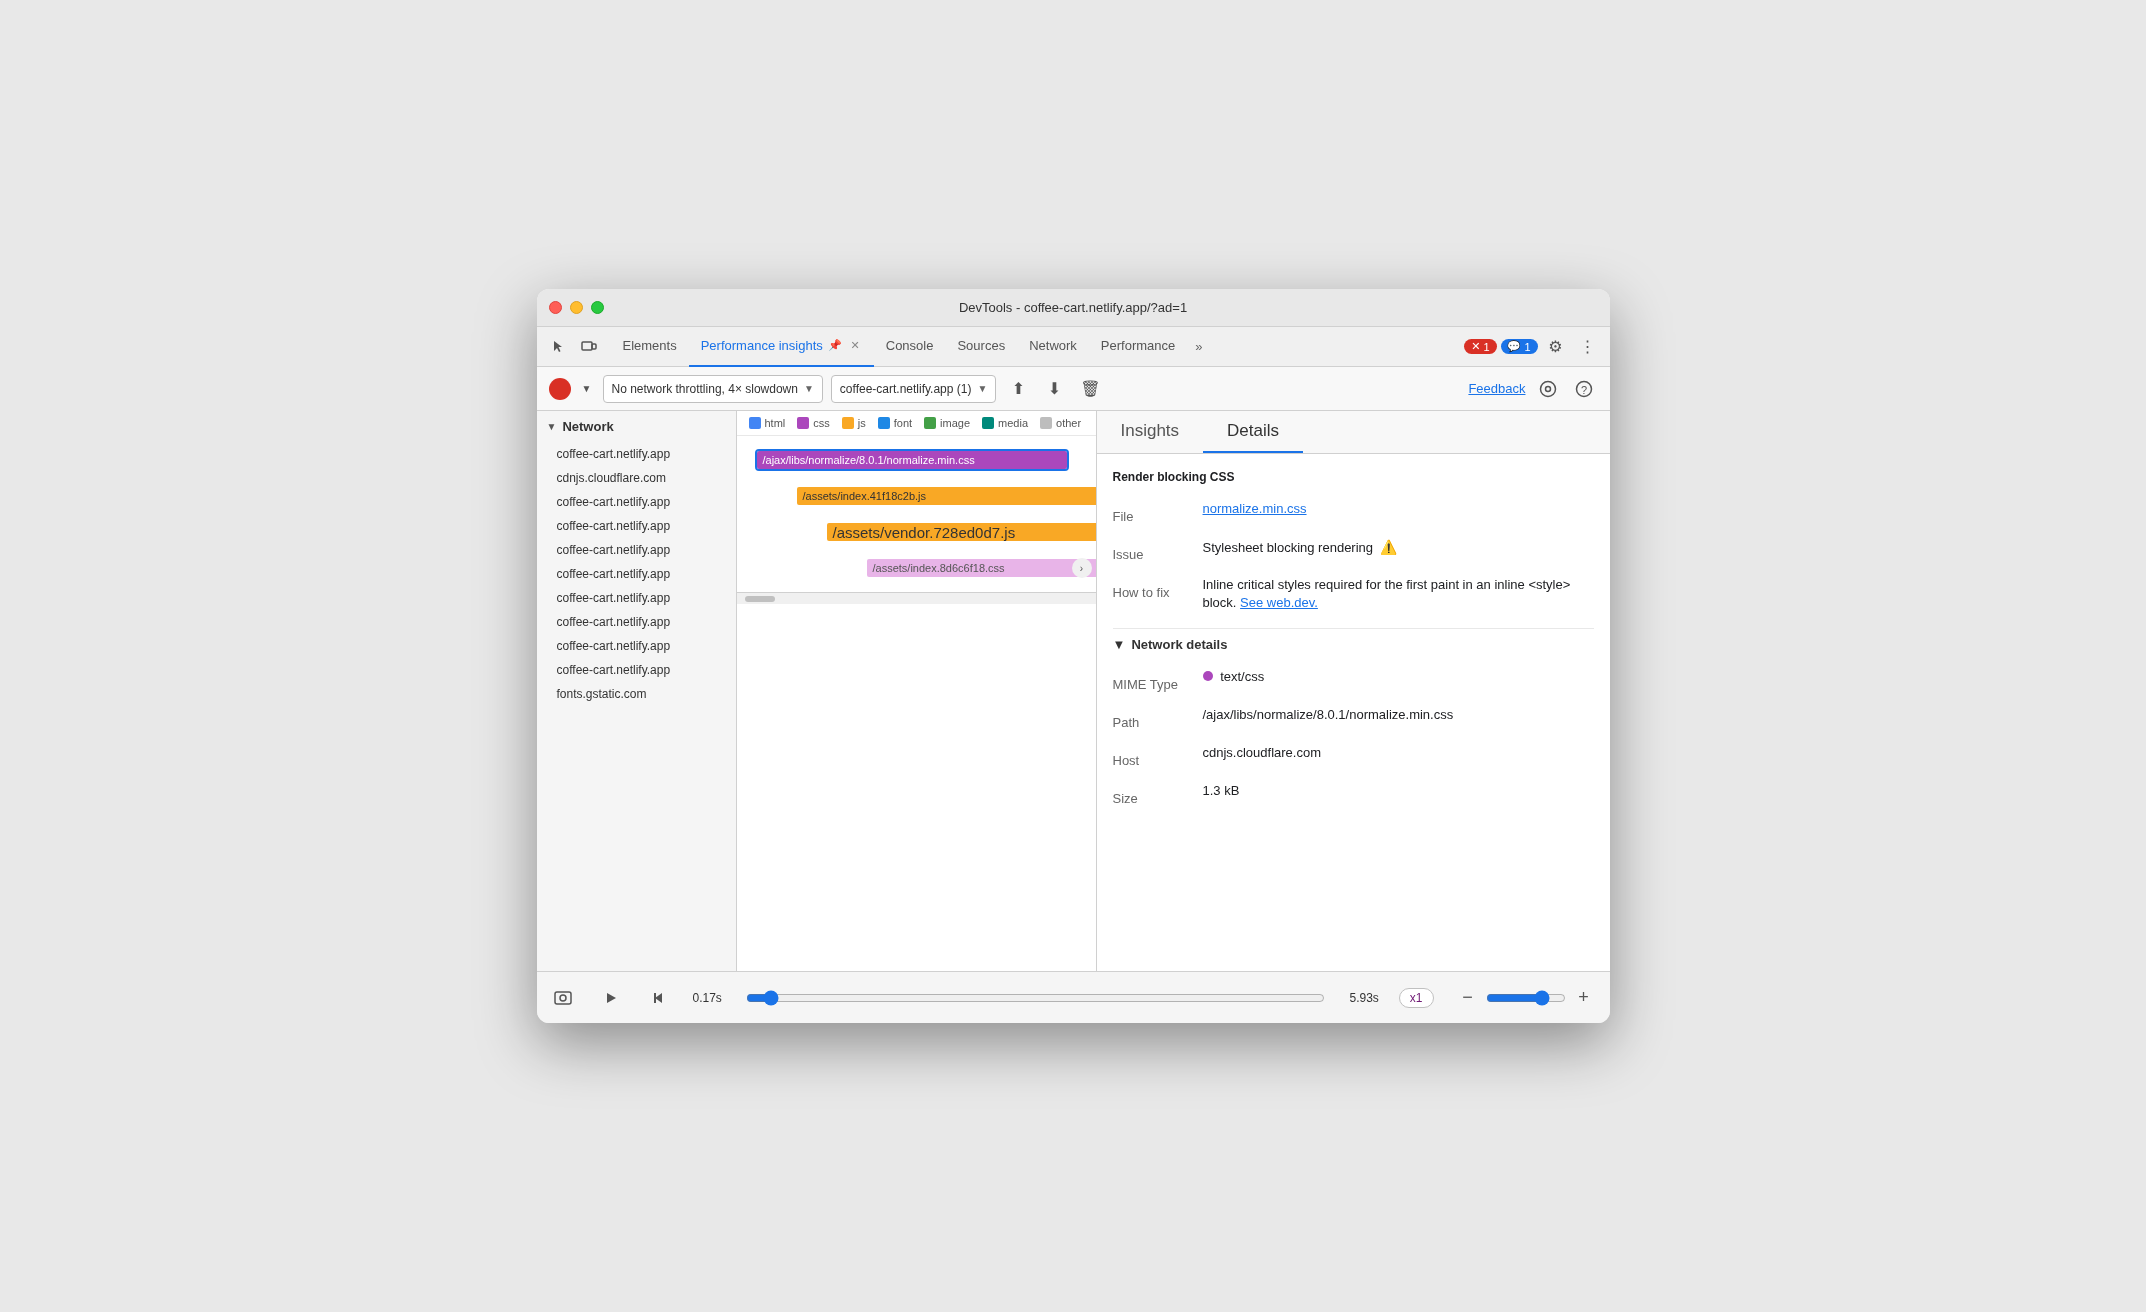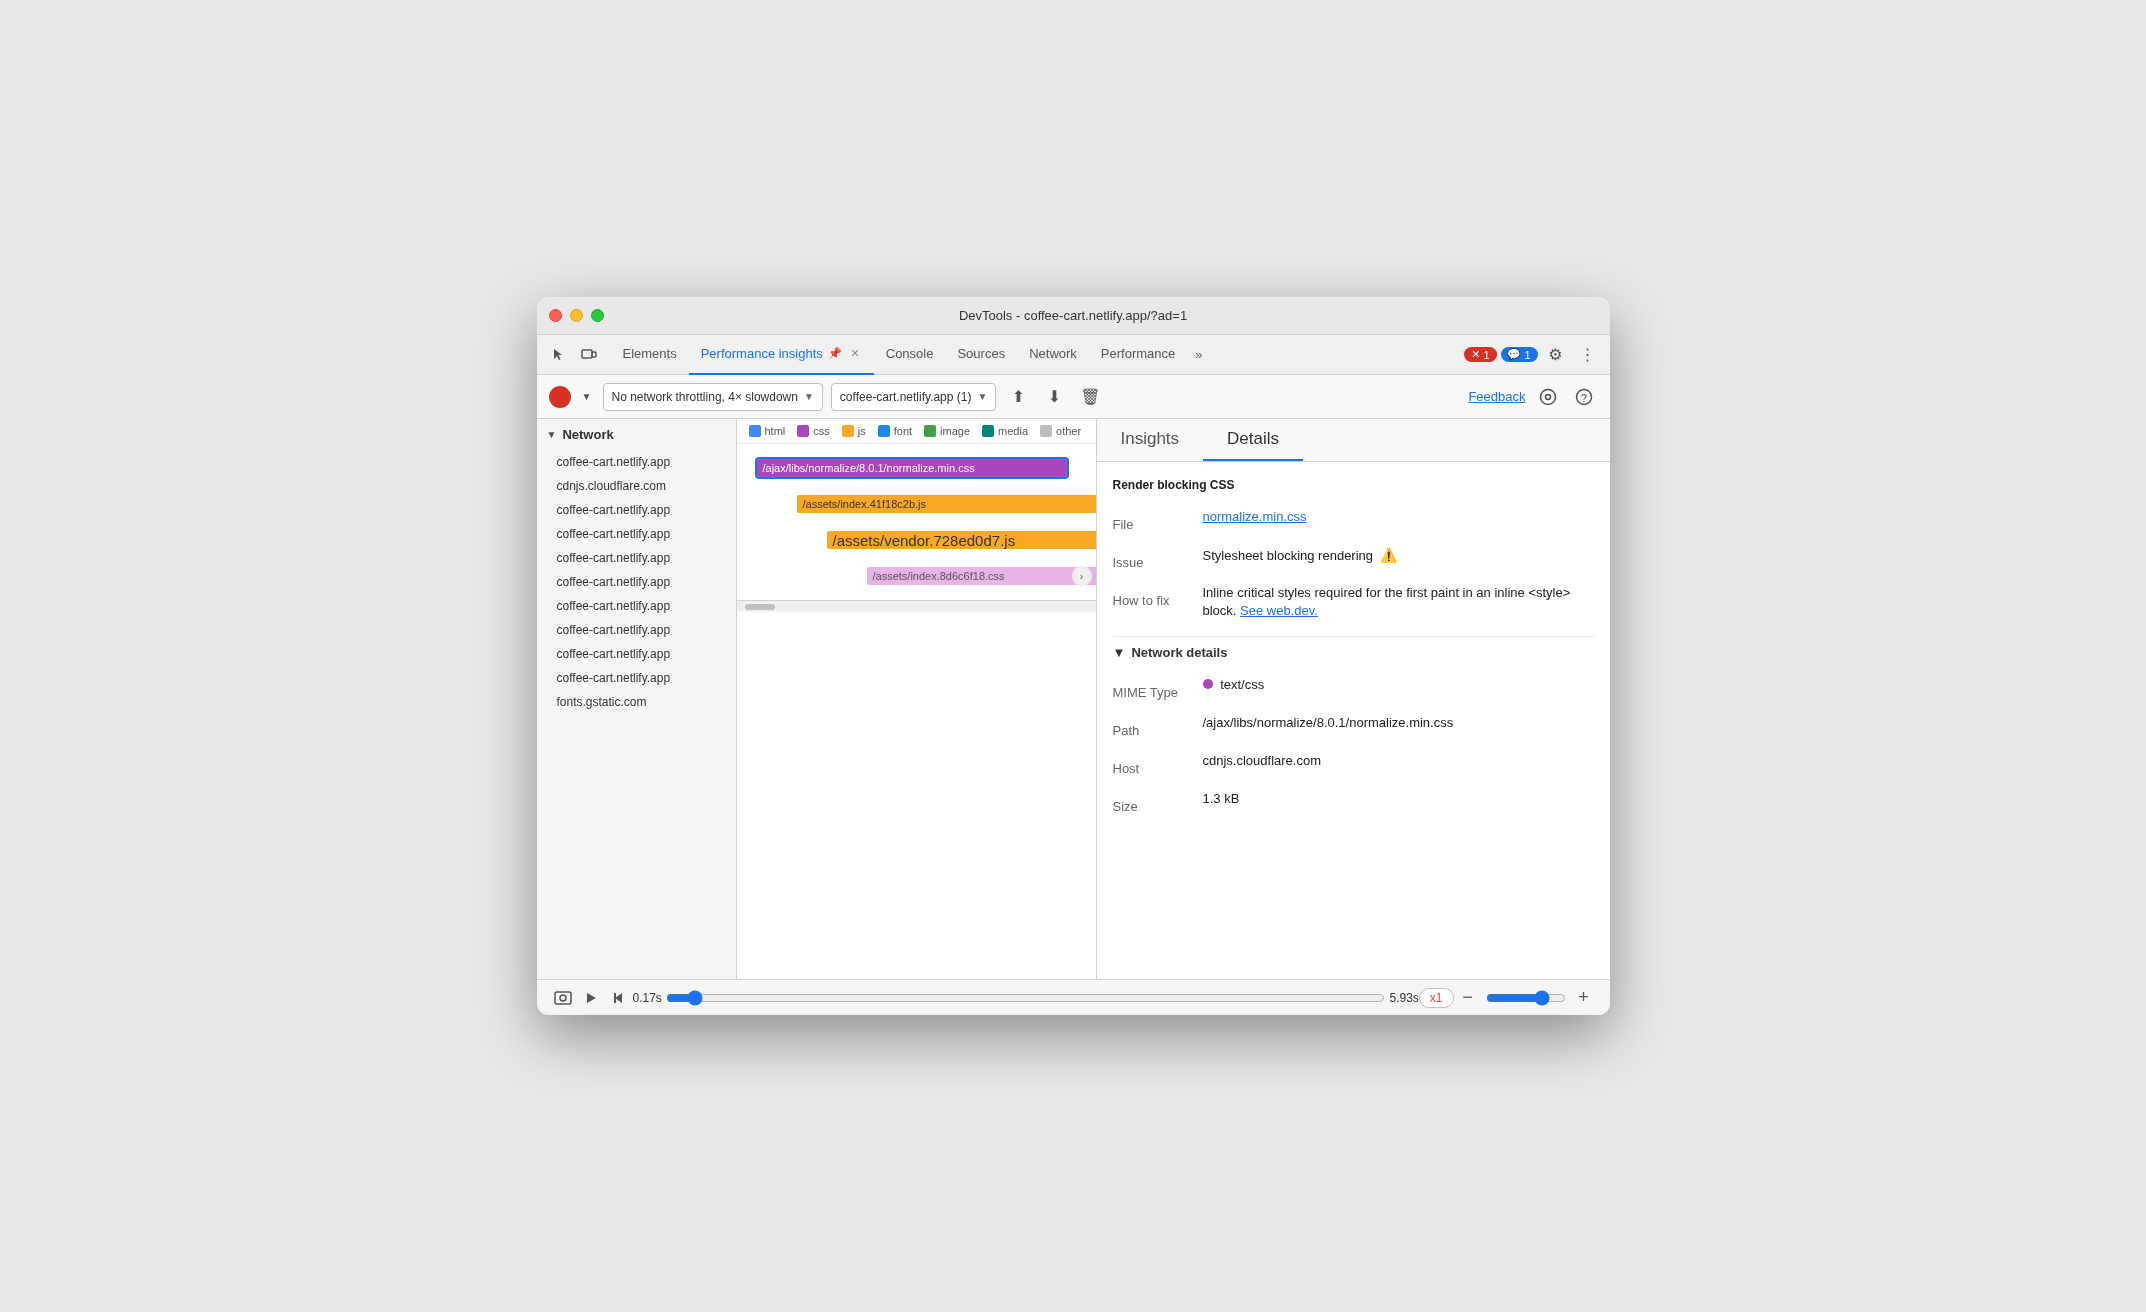--- a/index.html
+++ b/index.html
@@ -417,27 +417,27 @@
     .mime-dot {
       width: 10px;
       height: 10px;
       border-radius: 50%;
       background: #ab47bc;
       display: inline-block;
       margin-right: 4px;
     }
     
     .bottom-bar {
-      height: 36px;
+      height: 52px;
       background: #f5f5f5;
       border-top: 1px solid #d0d0d0;
       display: flex;
       align-items: center;
       padding: 0 12px;
-      gap: 0;
+      gap: 20px;
     }
     .bottom-icon-btn {
       width: 28px;
       height: 28px;
       display: flex;
       align-items: center;
       justify-content: center;
       cursor: pointer;
       color: #555;
       font-size: 15px;
@@ -460,21 +460,21 @@
       accent-color: #1a73e8;
       cursor: pointer;
     }
     .speed-btn {
       border: 1px solid #c0c0c0;
       border-radius: 12px;
       padding: 2px 10px;
       font-size: 12px;
       background: white;
       cursor: pointer;
-      color: #ef4444;
+      color: #701a75;
     }
     .zoom-controls {
       display: flex;
       align-items: center;
       gap: 4px;
     }
     .zoom-slider {
       width: 80px;
       accent-color: #1a73e8;
       cursor: pointer;

